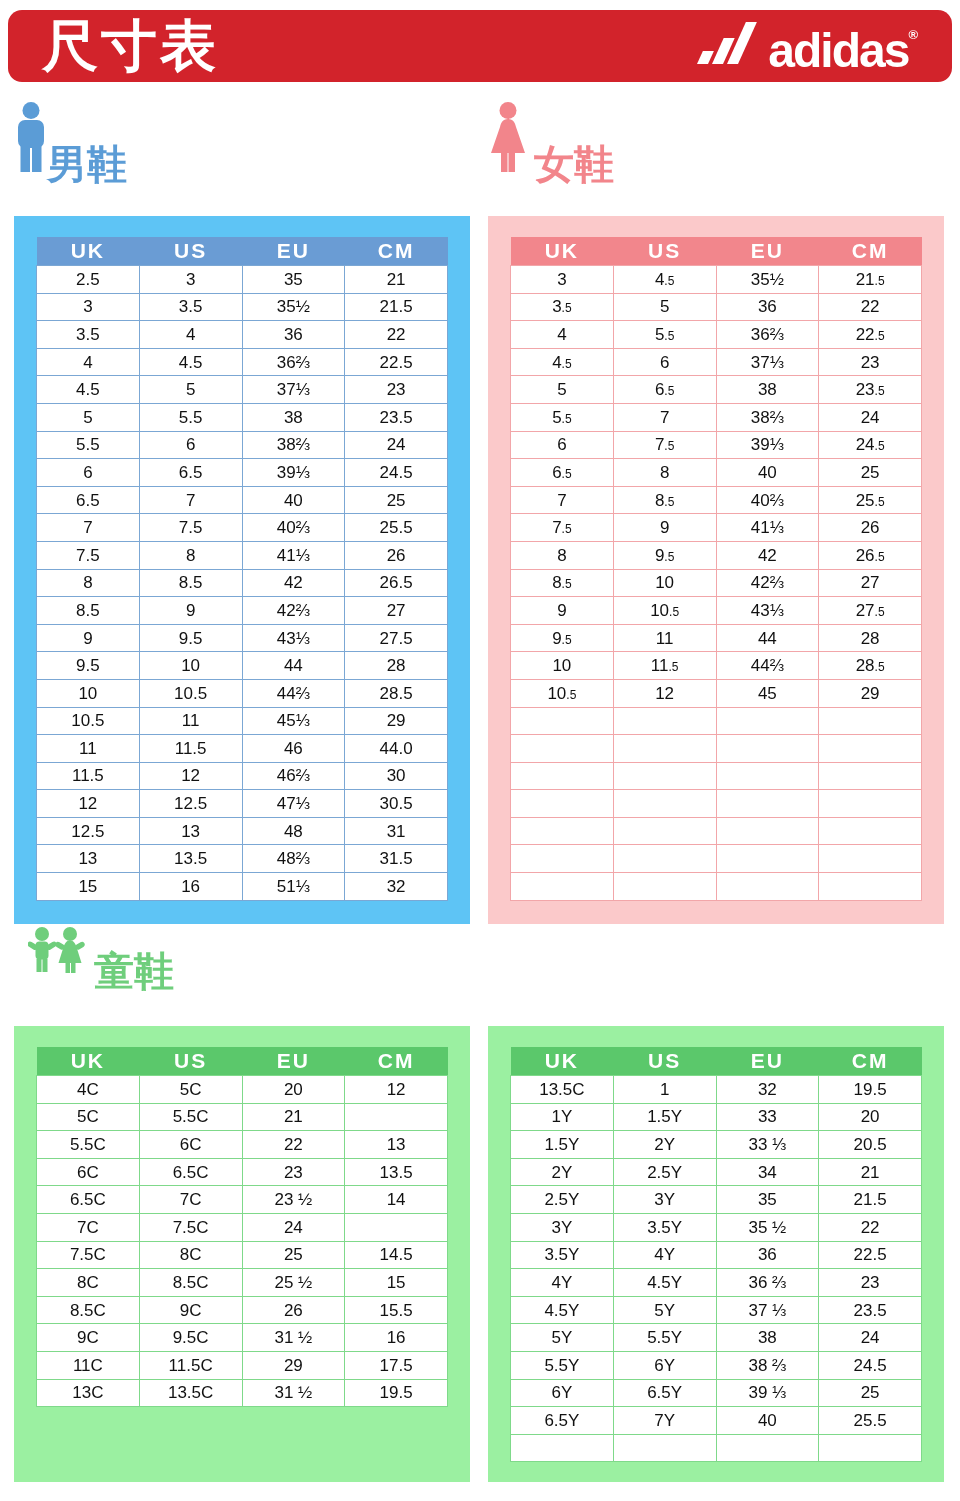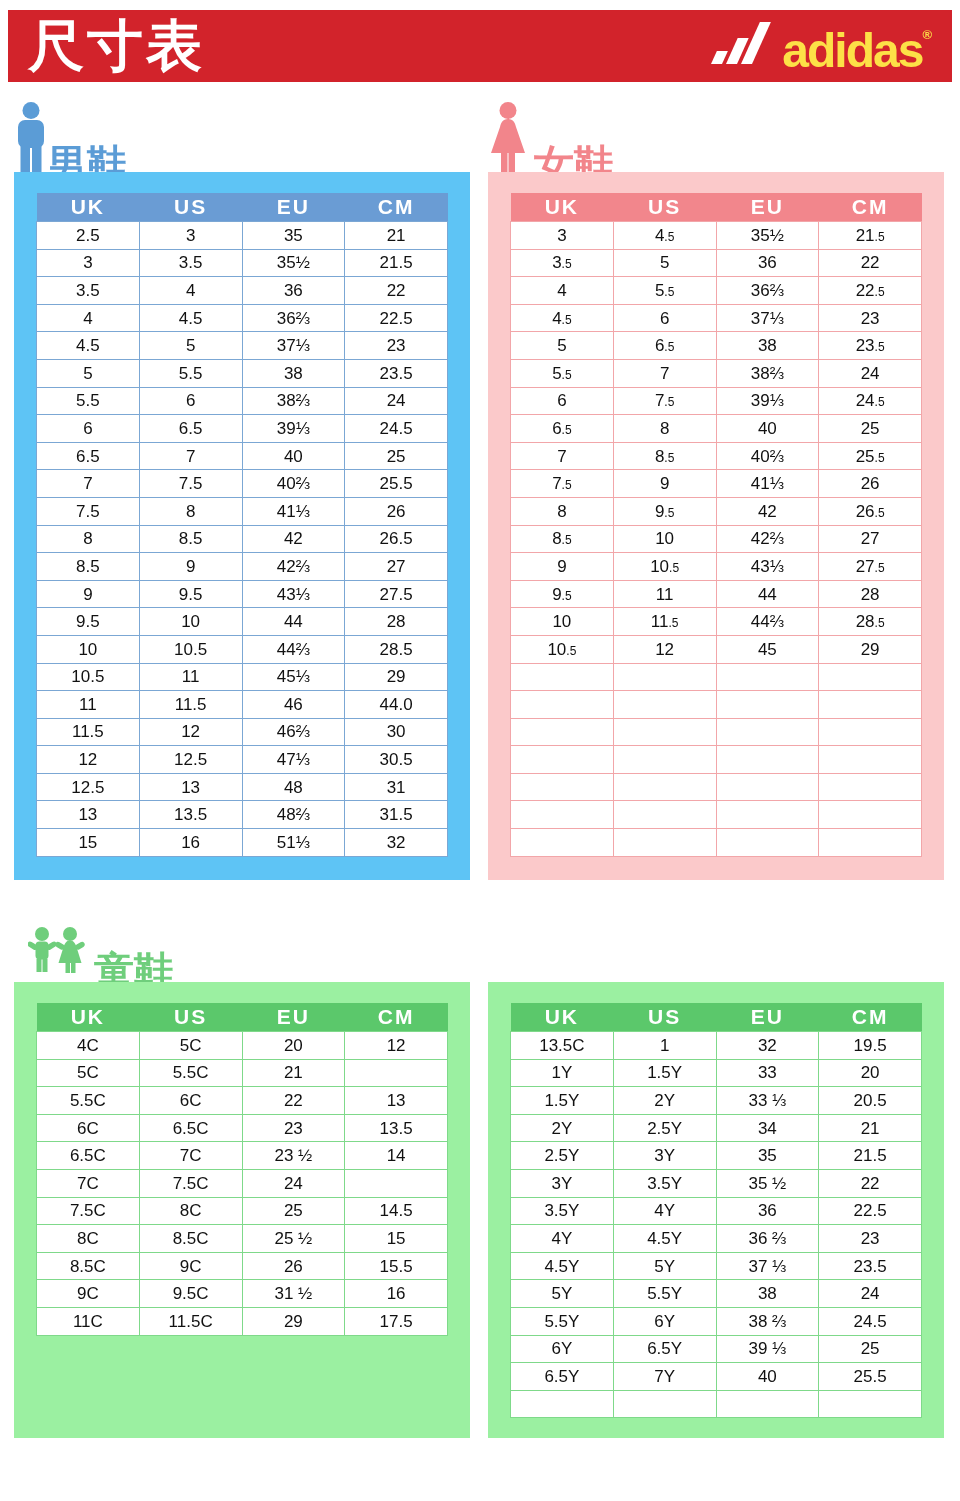--- a/index.html
+++ b/index.html
@@ -2,39 +2,39 @@
 <html style="--banner-red: #D2232B; --men-accent: #5B9CD6; --men-panel: #5EC4F5; --men-header: #6A9CD4; --men-border: #7BA7D4; --women-accent: #F2858B; --women-panel: #FBC9CA; --women-header: #F2868C; --women-border: #F2A6A9; --kids-accent: #6FCE7C; --kids-panel: #9BF0A1; --kids-header: #5BC86B; --kids-border: #7FD98A;"><head>
 <meta charset="utf-8">
 <style>
   html,body{margin:0;padding:0;background:#fff;}
   body{width:960px;height:1501px;position:relative;overflow:hidden;
        font-family:"Liberation Sans","DejaVu Sans",sans-serif;}
 
   
   .banner{position:absolute;left:8px;top:10px;width:944px;height:72px;
           background:var(--banner-red);display:flex;align-items:center;
-          justify-content:space-between;padding:0 20px;box-sizing:border-box;}
+          justify-content:space-between;padding:0 34px;box-sizing:border-box;border-radius:14px;}
   .banner-title{color:#fff;font-size:56px;font-weight:bold;letter-spacing:3px;line-height:1;}
   .brand{display:flex;align-items:flex-end;}
   .brand-mark{margin-right:10px;margin-bottom:4px;}
-  .brand-name{color:#fde047;font-size:48px;font-weight:bold;letter-spacing:-2px;line-height:.85;text-align:center;}
+  .brand-name{color:#ffffff;font-size:48px;font-weight:bold;letter-spacing:-2px;line-height:.85;text-align:center;}
   .reg{font-size:13px;vertical-align:28px;letter-spacing:0;}
 
   
   .section-label{position:absolute;font-size:40px;font-weight:bold;}
   #men-label{left:47px;top:137px;color:var(--men-accent);}
   #women-label{left:534px;top:137px;color:var(--women-accent);}
   #kids-label{left:94px;top:944px;color:var(--kids-accent);}
   .fig-icon{position:absolute;}
   #man-icon{left:14px;top:102px;}
   #woman-icon{left:488px;top:102px;}
   #kids-icon{left:28px;top:927px;}
 
   
-  .panel{position:absolute;box-sizing:border-box;}
+  .panel{position:absolute;box-sizing:border-box;margin-top:44px;}
   #men-panel{left:14px;top:172px;width:456px;height:708px;background:var(--men-panel);}
   #women-panel{left:488px;top:172px;width:456px;height:708px;background:var(--women-panel);}
   #kids-left-panel{left:14px;top:982px;width:456px;height:456px;background:var(--kids-panel);}
   #kids-right-panel{left:488px;top:982px;width:456px;height:456px;background:var(--kids-panel);}
 
   
   table{position:absolute;left:22px;top:21px;width:412px;
         border-collapse:collapse;table-layout:fixed;}
   th{height:28px;color:#fff;font-size:21px;font-weight:bold;letter-spacing:2px;
      border:0;padding:0;text-align:center;}
@@ -484,20 +484,26 @@
           <td>9.5C</td>
           <td>31 ½</td>
           <td>16</td>
         </tr>
         <tr>
           <td>11C</td>
           <td>11.5C</td>
           <td>29</td>
           <td>17.5</td>
         </tr>
+        <tr>
+          <td>13C</td>
+          <td>13.5C</td>
+          <td>31 ½</td>
+          <td>19.5</td>
+        </tr>
       </tbody>
     </table>
 </div>
 <div class="panel" id="kids-right-panel">
   <table class="t-kids">
       <thead>
         <tr>
           <th>UK</th>
           <th>US</th>
           <th>EU</th>

